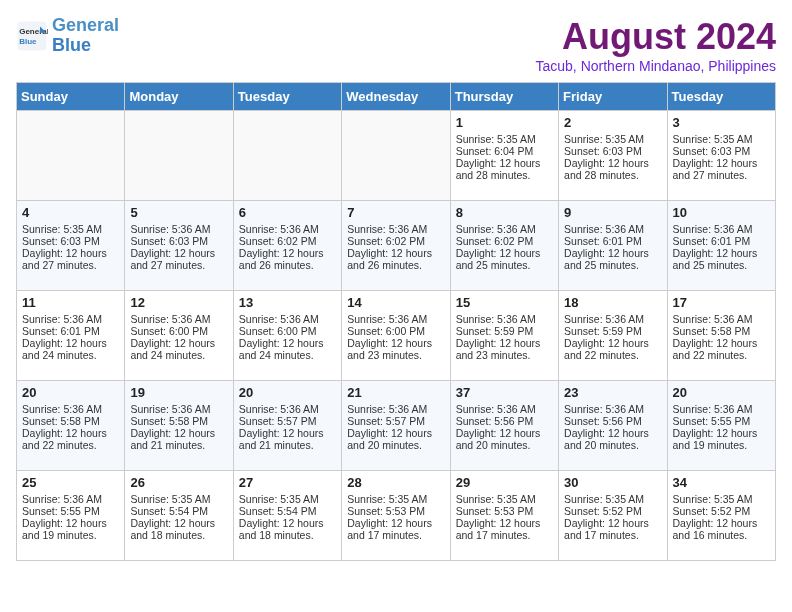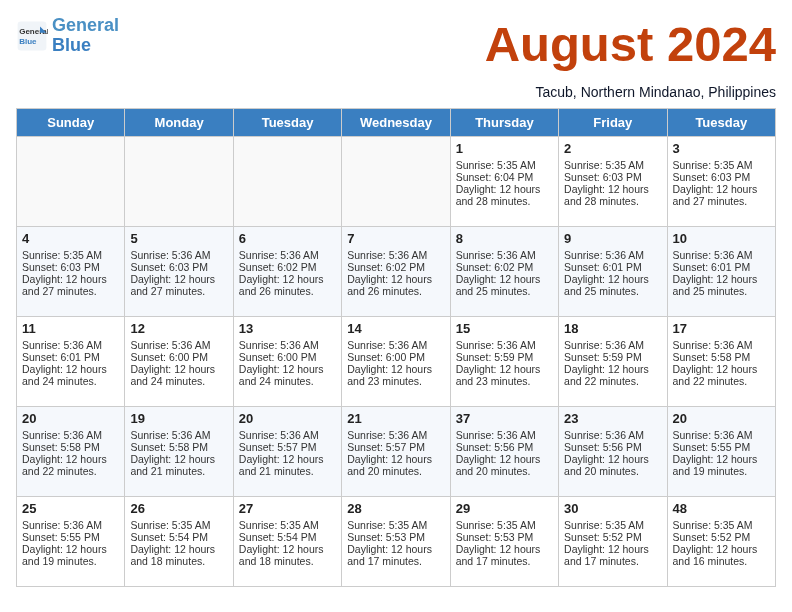--- a/index.html
+++ b/index.html
@@ -31,38 +31,37 @@
       color: #4a90c4;
     }
     .logo-icon {
       width: 32px;
       height: 32px;
     }
     .title-block {
       text-align: right;
     }
     .month-year {
-      font-size: 49px;
+      font-size: 36px;
       font-weight: bold;
-      color: #c2410c;
+      color: #701a75;
     }
     .location {
       font-size: 14px;
-      color: #0f172a;
-      margin-top: 12px;
+      color: #6d28d9;
     }
     table {
       width: 100%;
       border-collapse: collapse;
       table-layout: fixed;
     }
     thead tr th {
       background-color: #3a7fc1;
       color: #fff;
-      text-align: center;
+      text-align: left;
       padding: 6px 4px;
       font-size: 13px;
       font-weight: bold;
       border: 1px solid #ccc;
     }
     tbody tr td {
       border: 1px solid #ccc;
       vertical-align: top;
       padding: 4px 5px;
       height: 90px;
@@ -337,21 +336,21 @@
           <div>and 17 minutes.</div>
         </td>
         <td>
           <div class="day-number">30</div>
           <div>Sunrise: 5:35 AM</div>
           <div>Sunset: 5:52 PM</div>
           <div>Daylight: 12 hours</div>
           <div>and 17 minutes.</div>
         </td>
         <td>
-          <div class="day-number">48</div>
+          <div class="day-number">34</div>
           <div>Sunrise: 5:35 AM</div>
           <div>Sunset: 5:52 PM</div>
           <div>Daylight: 12 hours</div>
           <div>and 16 minutes.</div>
         </td>
       </tr>
     </tbody>
 </table>
 
 </body></html>

